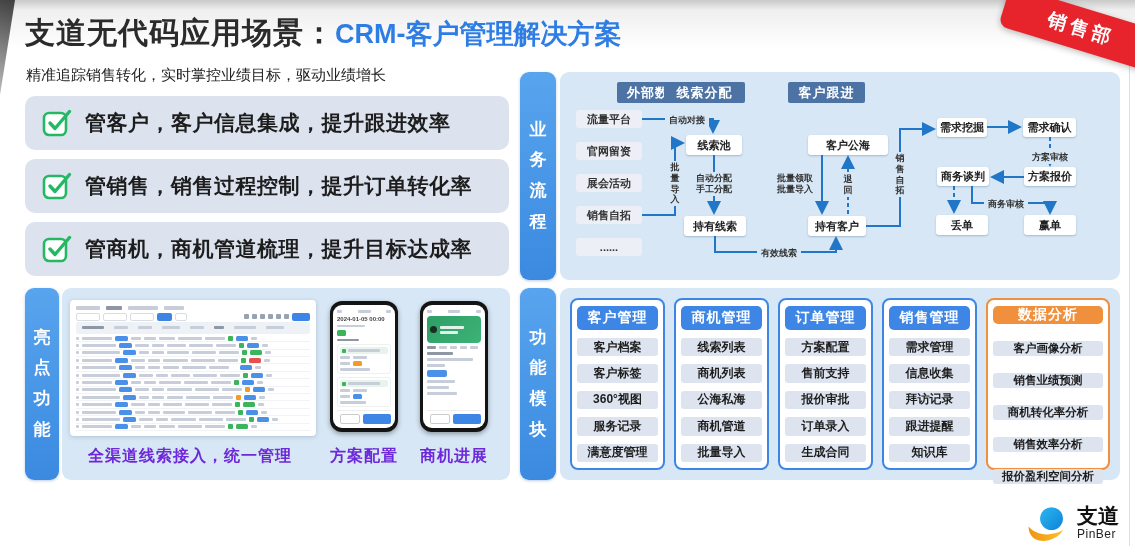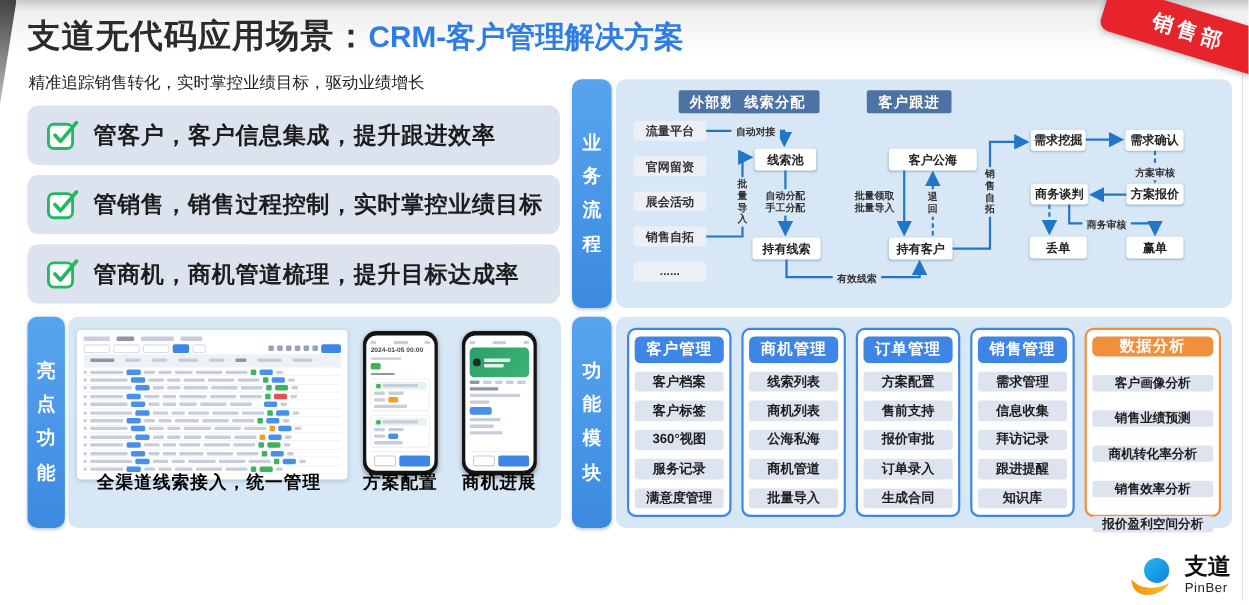--- a/index.html
+++ b/index.html
@@ -111,21 +111,21 @@
   .pline { display:flex; gap:3px; align-items:center; }
   .pbtns { margin-top:auto; border-top:1px solid #eee; padding-top:3px;
     display:flex; gap:3px; justify-content:flex-end; }
   .pbtn-o { width:20px; height:10px; border:1px solid #ccc; border-radius:2px; background:#fff; }
   .pbtn-b { width:28px; height:10px; border-radius:2px; background:#3e86e5; }
   .pgreen { background:linear-gradient(135deg,#2d9e66,#3db377); border-radius:4px;
     height:27px; padding:3px; display:flex; gap:3px; align-items:center; }
   .pdot { width:7px; height:7px; border-radius:50%; background:#1c2b24; flex:0 0 auto; }
   .pgreen .col { display:flex; flex-direction:column; gap:2px; }
   .ptabs { display:flex; gap:3px; }
-  .cap { position:absolute; top:141px; font-size:16px; font-weight:bold; color:#000000;
+  .cap { position:absolute; top:158px; font-size:16px; font-weight:bold; color:#6d28d9;
     transform:translateX(-50%); white-space:nowrap; letter-spacing:1px; }
   .c1 { left:128px; } .c2 { left:302px; } .c3 { left:392px; }
 
   
   .mcol { background:#fff; border:2px solid #3e86e5; border-radius:8px;
     padding:6px 5px; display:flex; flex-direction:column; gap:8px; flex:0 0 95px; }
   .mcol.wide { flex:0 0 124px;gap:17px; }
   .mhead { height:26px; border-radius:5px; background:#3e86e5; color:#fff;
     font-size:14px; font-weight:bold; display:flex; align-items:center; justify-content:center;
     letter-spacing:1px; }
@@ -156,21 +156,21 @@
     <rect x="2" y="5" width="22" height="22" rx="5" fill="#fff" stroke="#25b864" stroke-width="2.6"></rect>
     <path d="M8 15 L13 20.5 L27.5 3.5" fill="none" stroke="#25b864" stroke-width="3.4" stroke-linecap="round" stroke-linejoin="round"></path>
   </svg>
   <span class="txt">管客户，客户信息集成，提升跟进效率</span>
 </div>
 <div class="feature f2">
   <svg class="check-icon" viewBox="0 0 30 30">
     <rect x="2" y="5" width="22" height="22" rx="5" fill="#fff" stroke="#25b864" stroke-width="2.6"></rect>
     <path d="M8 15 L13 20.5 L27.5 3.5" fill="none" stroke="#25b864" stroke-width="3.4" stroke-linecap="round" stroke-linejoin="round"></path>
   </svg>
-  <span class="txt">管销售，销售过程控制，实时掌控业绩目标</span>
+  <span class="txt">管销售，销售过程控制，提升订单转化率</span>
 </div>
 <div class="feature f3">
   <svg class="check-icon" viewBox="0 0 30 30">
     <rect x="2" y="5" width="22" height="22" rx="5" fill="#fff" stroke="#25b864" stroke-width="2.6"></rect>
     <path d="M8 15 L13 20.5 L27.5 3.5" fill="none" stroke="#25b864" stroke-width="3.4" stroke-linecap="round" stroke-linejoin="round"></path>
   </svg>
   <span class="txt">管商机，商机管道梳理，提升目标达成率</span>
 </div>
 
 <div class="vbar bar-flow">

